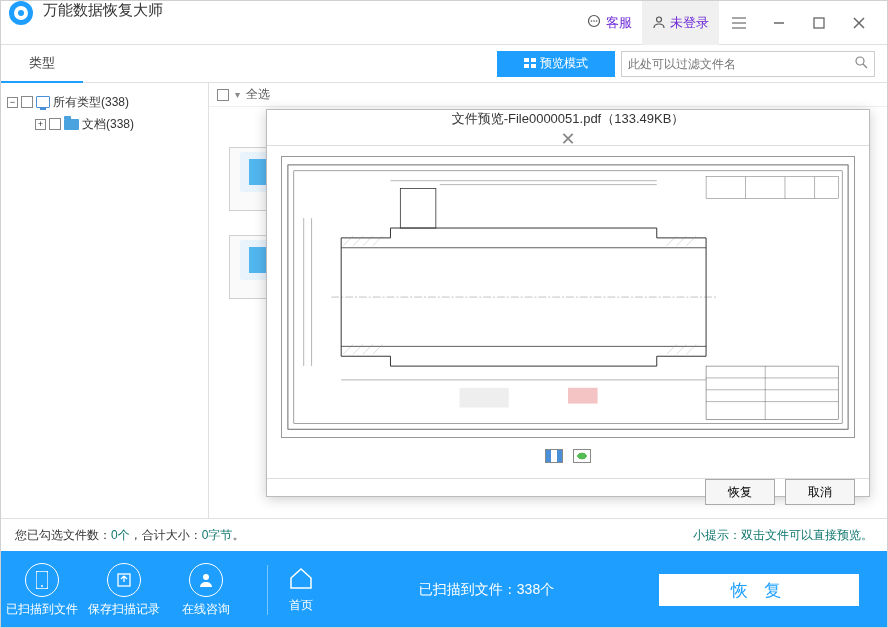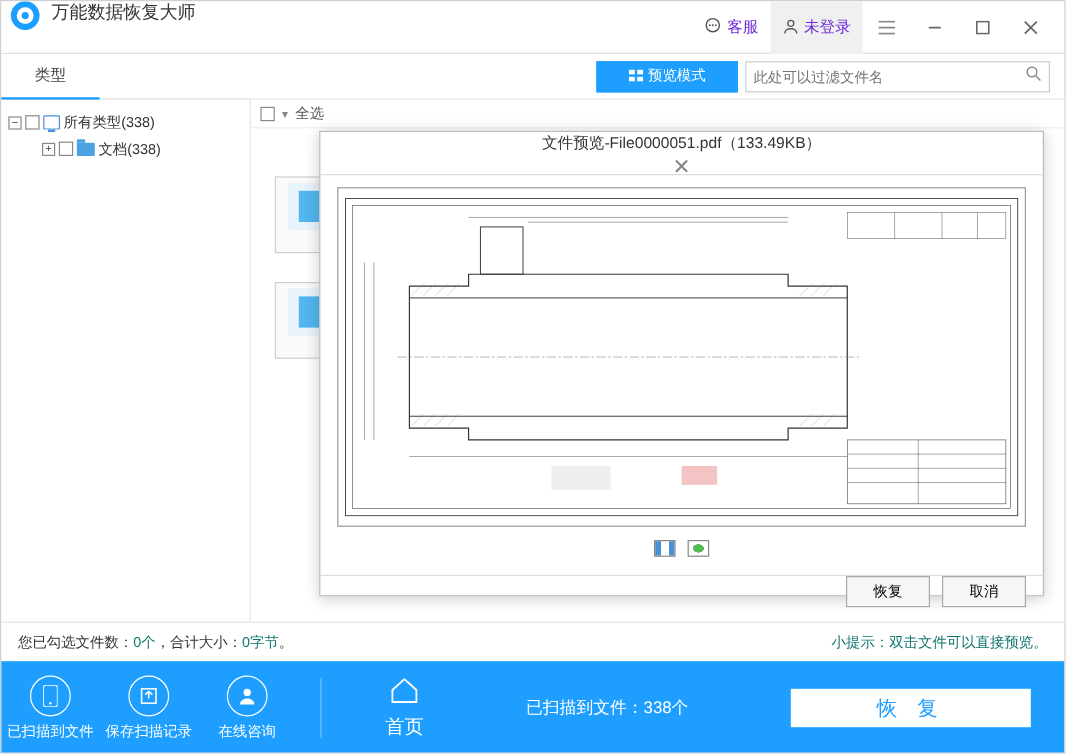--- a/index.html
+++ b/index.html
@@ -36,21 +36,21 @@
 .thumb-grid { padding: 40px 20px; display: flex; flex-wrap: wrap; gap: 24px; }
 .thumb { width: 80px; height: 64px; border: 1px solid #d0d0d0; background: #fafafa; position: relative; }
 .thumb::before { content:""; position:absolute; top:4px; left:10px; right:10px; height:40px; background: linear-gradient(#52b6ef,#52b6ef) center/70% 26px no-repeat, #e9f3fb; border-radius: 3px; }
 .statusbar { height: 30px; border-top: 1px solid #e0e0e0; display: flex; align-items: center; padding: 16px 14px; font-size: 12px; color: #333; }
 .statusbar .red { color: #0f766e; }
 .statusbar-spacer { flex:1; }
 .bottombar { height: 78px; background: #1e9fff; display: flex; align-items: center; color: #fff; position: relative; }
 .bot-item { width: 82px; display: flex; flex-direction: column; align-items: center; gap: 4px; font-size: 12px; cursor: pointer; }
 .bot-icon { width: 34px; height: 34px; border: 1.5px solid #fff; border-radius: 50%; display: flex; align-items: center; justify-content: center; }
 .bot-divider { width: 1px; height: 50px; background: rgba(255,255,255,0.4); margin: 0 20px; }
-.home-item { display: flex; flex-direction: column; align-items: center; gap: 4px; font-size: 16px; cursor: pointer; margin-left: 33px; }
+.home-item { display: flex; flex-direction: column; align-items: center; gap: 4px; font-size: 12px; cursor: pointer; }
 .scan-info { flex: 1; text-align: center; font-size: 14px; }
 .recover-btn { width: 200px; height: 32px; background: #fff; color: #1e9fff; font-size: 17px; display: flex; align-items: center; justify-content: center; margin-right: 28px; cursor: pointer; letter-spacing: 6px; }
 .modal-overlay { position: absolute; top: 0; left: 0; right: 0; bottom: 0; }
 .modal { position: absolute; top: 108px; left: 265px; width: 604px; height: 388px; background: #fff; border: 1px solid #bbb; box-shadow: 0 2px 12px rgba(0,0,0,0.2); display: flex; flex-direction: column; }
 .modal-header { height: 36px; display: flex; align-items: center; padding: 0 12px; border-bottom: 1px solid #ddd; font-size: 13px; color: #333; flex-direction: column; }
 .modal-header-spacer { flex: 1; }
 .modal-close { cursor: pointer; color: #888; font-size: 18px; }
 .modal-body { flex: 1; padding: 10px 14px; display: flex; flex-direction: column; }
 .drawing { flex: 1; border: 1px solid #999; margin-bottom: 6px; background: #fff; }
 .drawing svg { width: 100%; height: 100%; }

